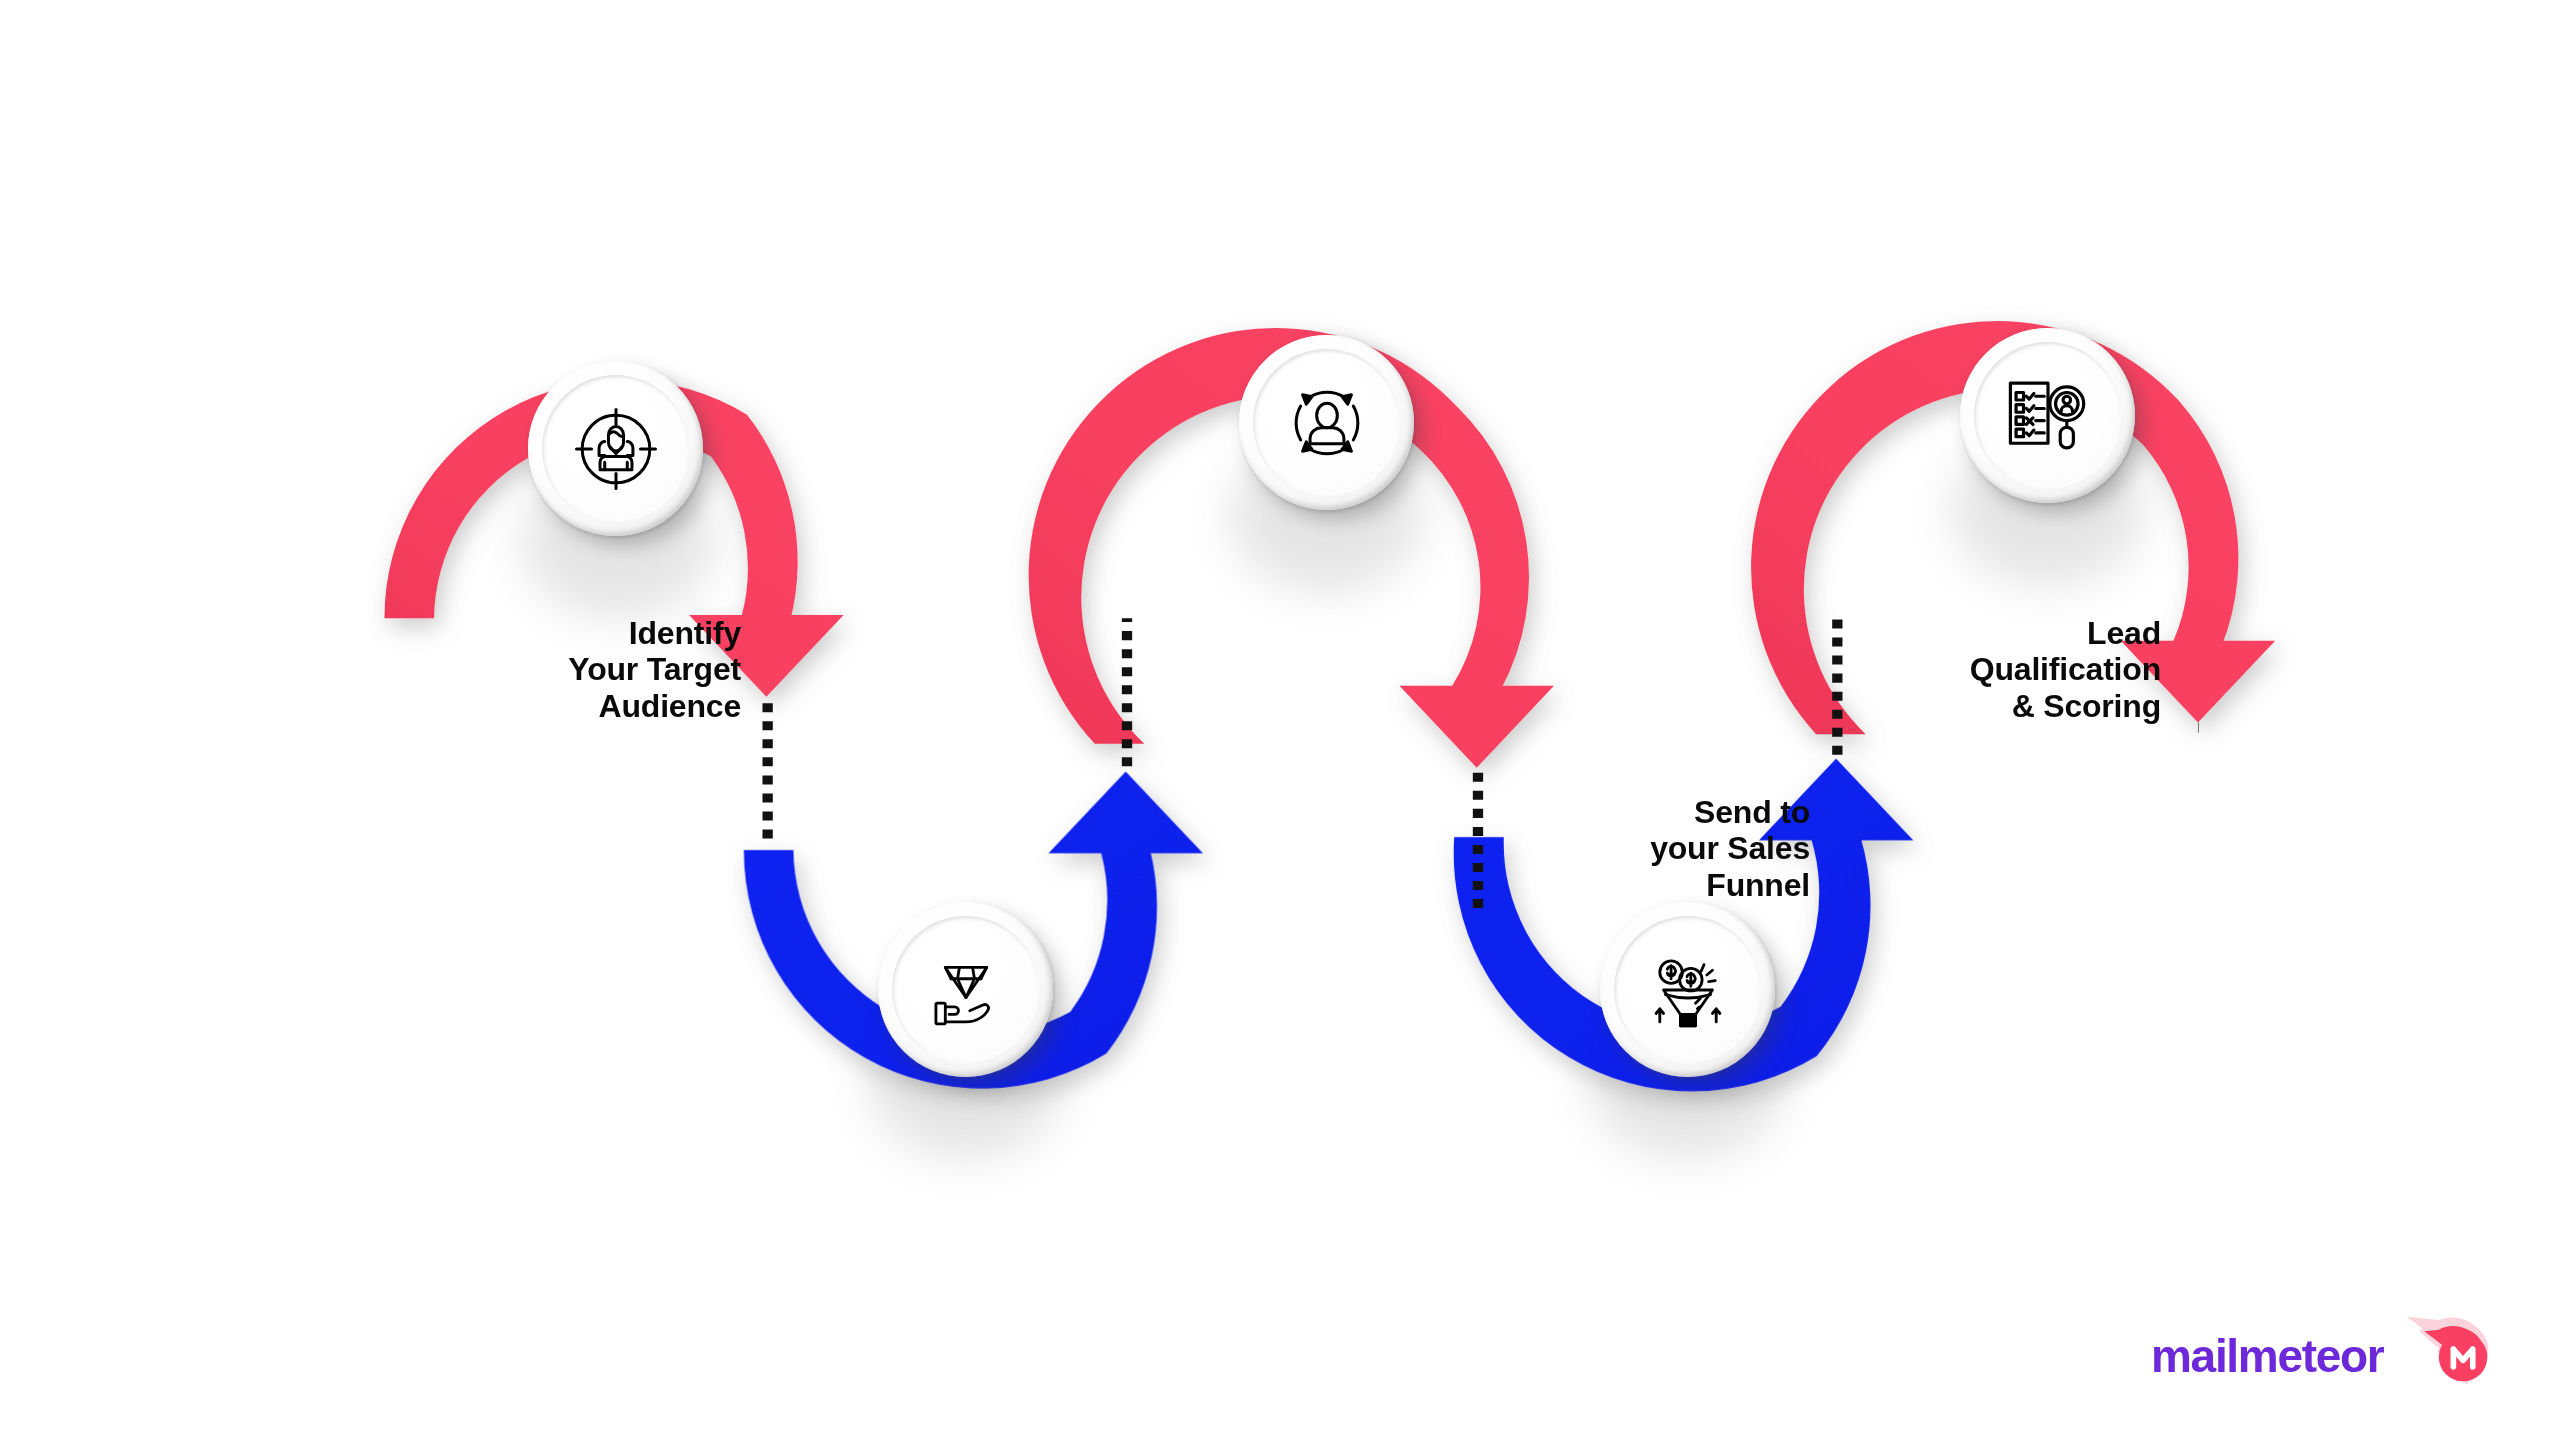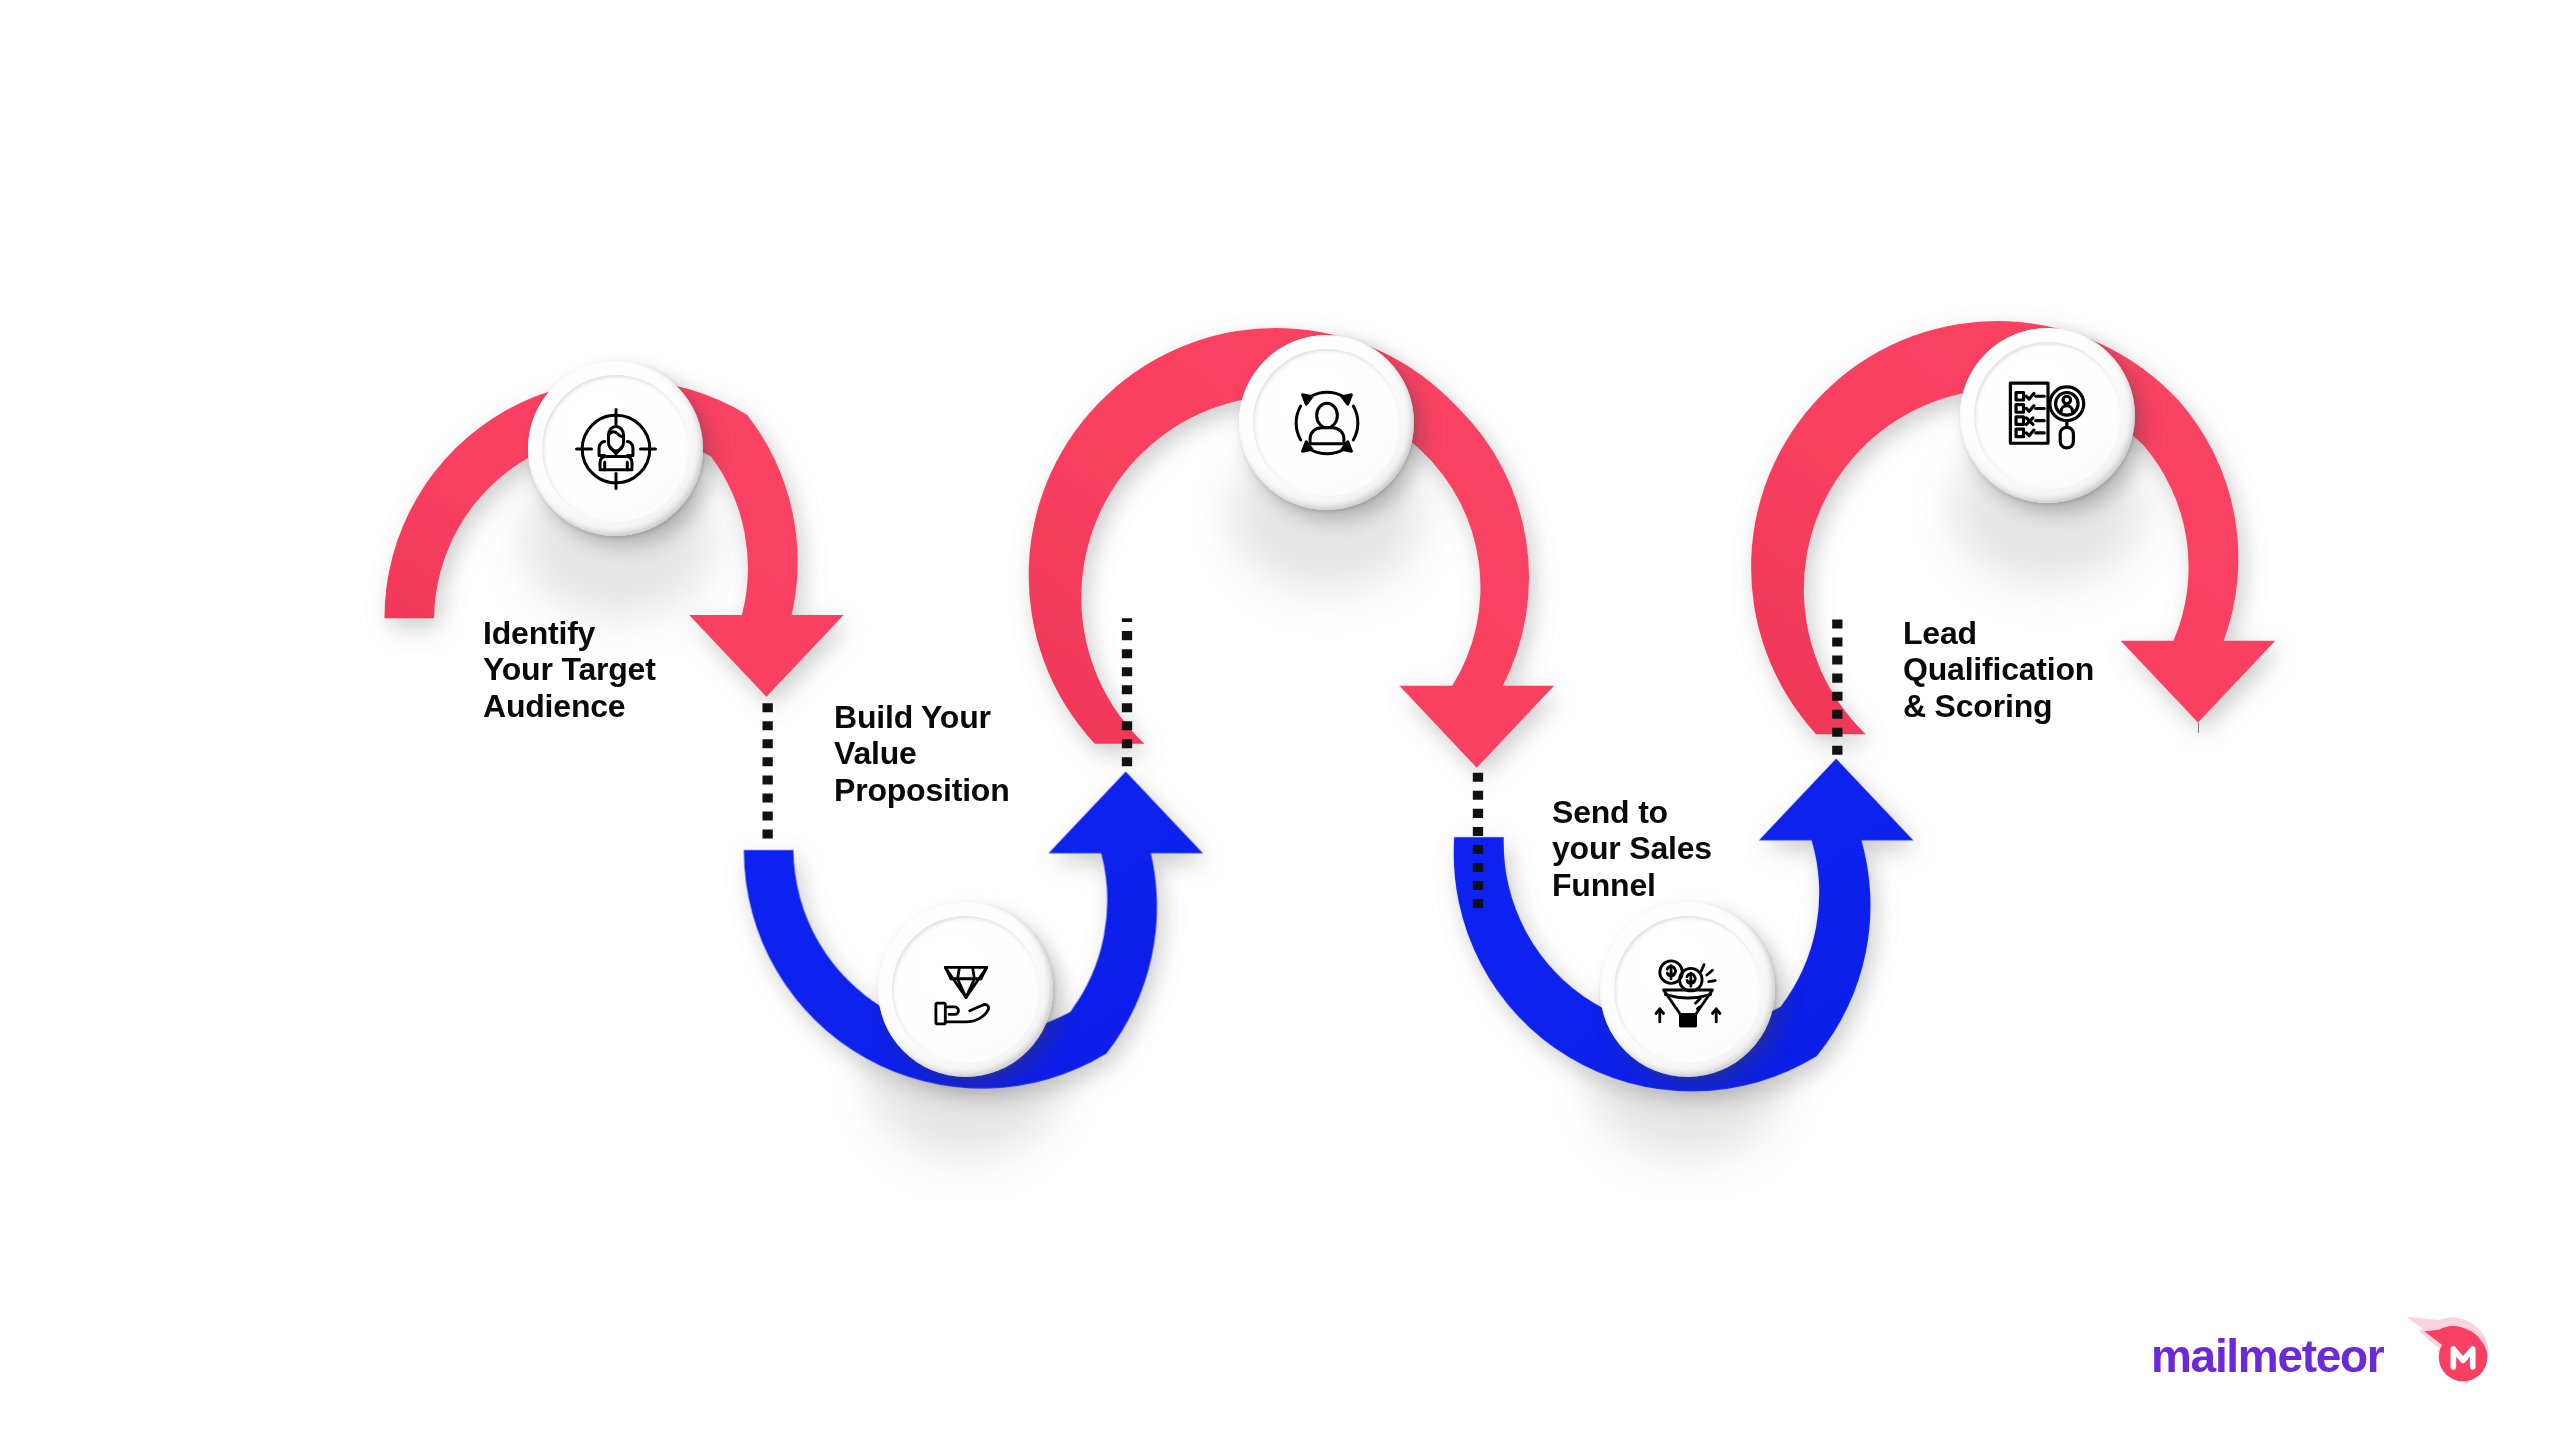--- a/index.html
+++ b/index.html
@@ -17,21 +17,21 @@
   }
   #flow-svg {
     position: absolute;
     left: 0;
     top: 0;
     width: 2576px;
     height: 1449px;
   }
   .step-label {
     position: absolute;
-    text-align: left;
+    text-align: right;
     font-family: "Liberation Sans", sans-serif;
     font-weight: bold;
     font-size: 32px;
     line-height: 1.14;
     color: #0a0a0a;
     letter-spacing: -0.2px;
     white-space: pre-line;
   }
   .node {
     position: absolute;
@@ -302,23 +302,20 @@
         <path d="M64 45 a6 6 0 0 1 12 0"></path>
         <line x1="70" y1="55" x2="70" y2="62"></line>
         <rect x="63" y="62" width="14" height="22" rx="7"></rect>
       </svg>
     </div>
   </div>
 
   <div class="step-label" style="left:483px; top:615px; width:258px;">Identify
 Your Target
 Audience</div>
-  <div class="step-label" style="left:834px; top:699px; width:258px;">Build Your
-Value
-Proposition</div>
   <div class="step-label" style="left:1552px; top:747px; width:258px;margin-top:47px;">Send to
 your Sales
 Funnel</div>
   <div class="step-label" style="left:1903px; top:615px; width:258px;">Lead
 Qualification
 &amp; Scoring</div>
 
   <div id="brand">
     <div id="brand-text">mailmeteor</div>
     <svg id="brand-mark" viewBox="0 0 120 120">

